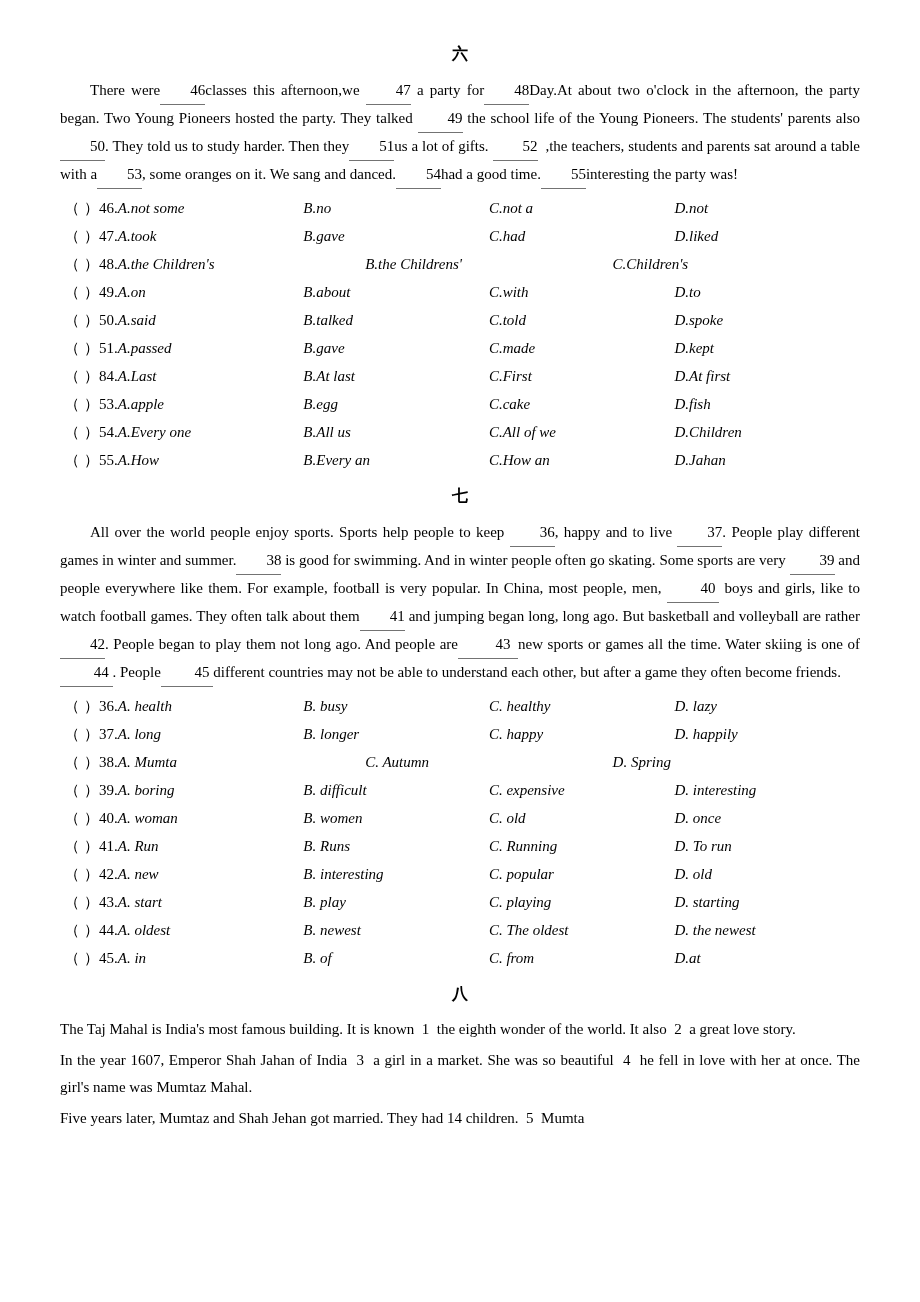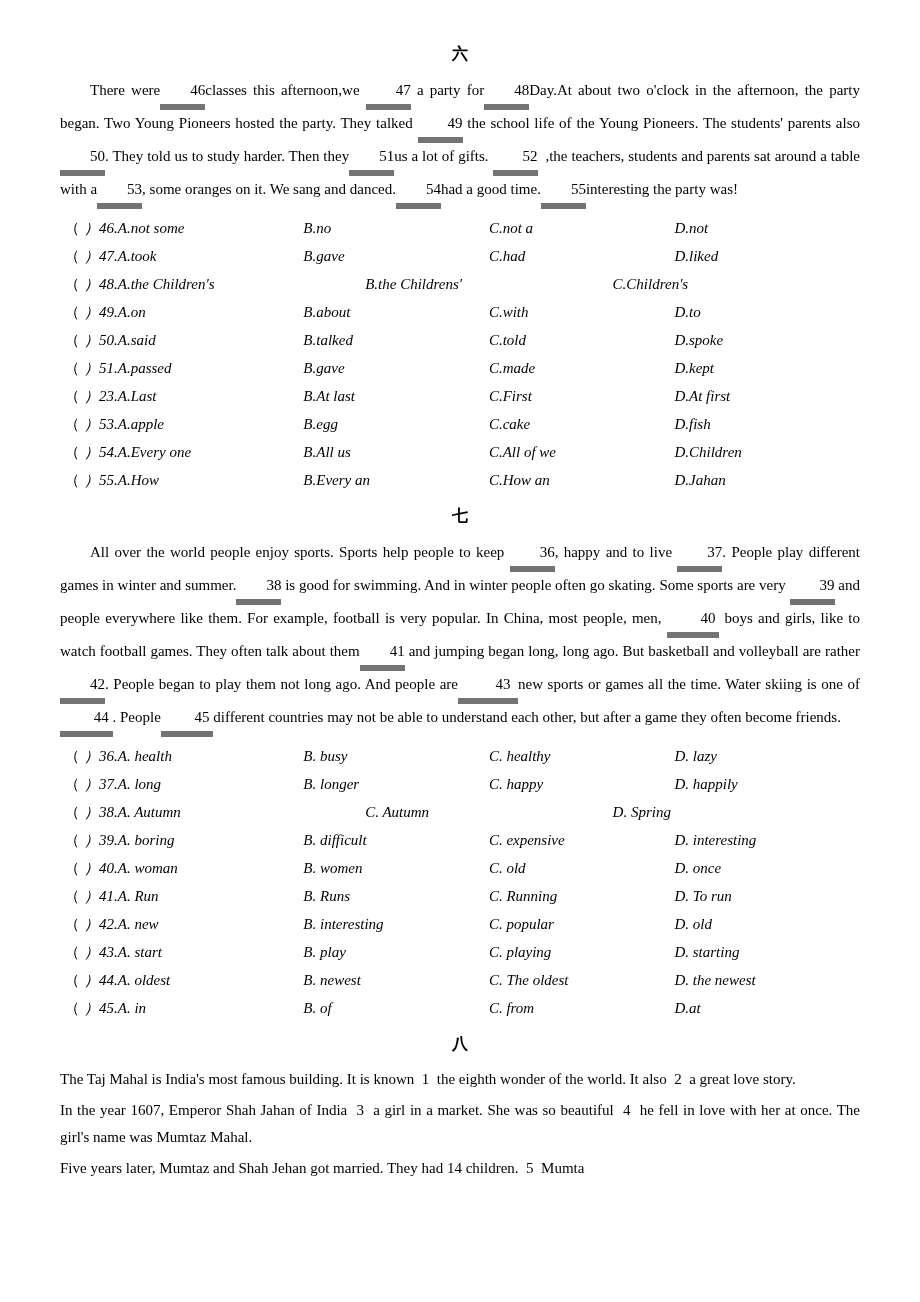--- a/index.html
+++ b/index.html
@@ -25,34 +25,33 @@
       text-indent: 2em;
       text-align: justify;
       margin-bottom: 6px;
     }
     .passage-line {
       text-align: justify;
       margin-bottom: 4px;
     }
     .blank {
       display: inline-block;
-      border-bottom: 6px solid #737373;
+      border-bottom: 1px solid #737373;
       min-width: 30px;
       text-align: center;
       font-style: normal;
     }
     .paren {
       display: inline-block;
       width: 24px;
       text-align: center;
     }
     .q-num {
       display: inline-block;
       min-width: 30px;
-      font-style: italic;
     }
     .opt {
       padding-right: 8px;
     }
     .question-line {
       display: flex;
       align-items: baseline;
       margin-bottom: 1px;
     }
     .q-options {
@@ -139,21 +138,21 @@
       <div class="q-options">
         <span class="opt">A.passed</span>
         <span class="opt">B.gave</span>
         <span class="opt">C.made</span>
         <span class="opt">D.kept</span>
       </div>
     </div>
 
     <div class="question-line">
       <span class="paren">（</span>
-      <span class="q-num">）23.</span>
+      <span class="q-num">）84.</span>
       <div class="q-options">
         <span class="opt">A.Last</span>
         <span class="opt">B.At last</span>
         <span class="opt">C.First</span>
         <span class="opt">D.At first</span>
       </div>
     </div>
 
     <div class="question-line">
       <span class="paren">（</span>
@@ -215,21 +214,21 @@
         <span class="opt">B. longer</span>
         <span class="opt">C. happy</span>
         <span class="opt">D. happily</span>
       </div>
     </div>
 
     <div class="question-line">
       <span class="paren">（</span>
       <span class="q-num">）38.</span>
       <div class="q-options">
-        <span class="opt">A. Autumn</span>
+        <span class="opt">A. Mumta</span>
         <span class="opt">C. Autumn</span>
         <span class="opt">D. Spring</span>
       </div>
     </div>
 
     <div class="question-line">
       <span class="paren">（</span>
       <span class="q-num">）39.</span>
       <div class="q-options">
         <span class="opt">A. boring</span>

